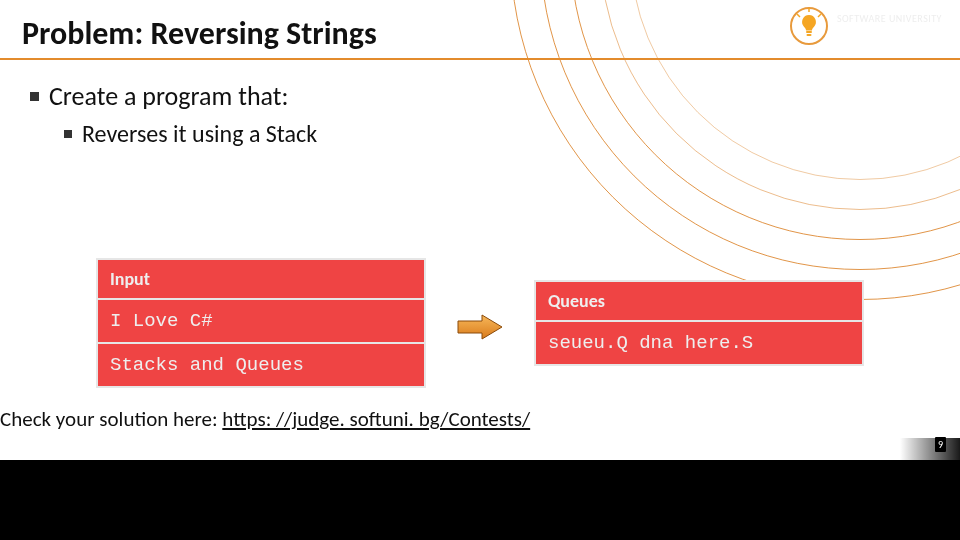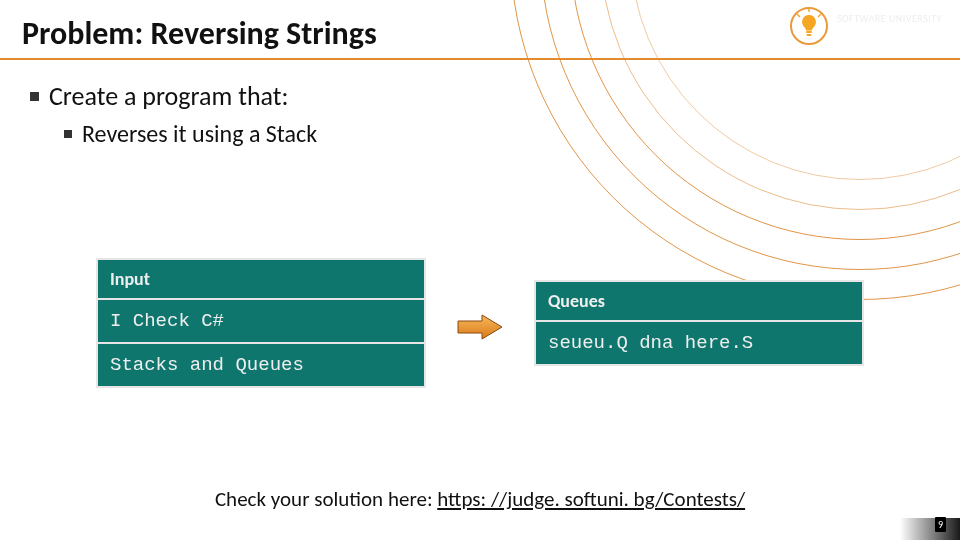--- a/index.html
+++ b/index.html
@@ -25,21 +25,21 @@
     opacity: 0.8;
   }
   .arc.a1 { width: 700px; height: 700px; top: 0; left: 0; }
   .arc.a2 { width: 640px; height: 640px; top: 30px; left: 30px; }
   .arc.a3 { width: 580px; height: 580px; top: 60px; left: 60px; }
   .arc.a4 { width: 520px; height: 520px; top: 90px; left: 90px; opacity:0.5;}
   .arc.a5 { width: 460px; height: 460px; top: 120px; left: 120px; opacity:0.4;}
 
   .slide {
     position: absolute;
-    top: 0; left: 0; width: 960px; height: 540px;
+    top: 0; left: 0; width: 960px; height: 460px;
     background: #fff;
   }
   
   .corner-dark {
     position: absolute;
     top: 0; right: 0;
     width: 380px; height: 110px;
     background: radial-gradient(ellipse 600px 500px at 720px -320px, rgba(0,0,0,0.95) 58%, rgba(0,0,0,0) 62%);
     pointer-events:none;
   }
@@ -111,21 +111,21 @@
     align-items: center;
     justify-content: center;
     gap: 28px;
   }
   table.io {
     border-collapse: collapse;
     width: 330px;
   }
   table.io th, table.io td {
     border: 2px solid #e6e6e6;
-    background: #0f766e;
+    background: #ef4444;
     color: #eee;
     text-align: left;
     padding: 10px 12px;
   }
   table.io th {
     font-weight: 700;
     font-size: 18px;
     font-family: "Calibri", Arial, sans-serif;
     padding: 8px 12px;
   }
@@ -139,21 +139,20 @@
     justify-content:center;
     position: relative;
     top: 4px;
   }
   .arrow-wrap svg { width: 48px; height: 30px; }
 
   .footer {
     position: absolute;
     bottom: 28px;
     width: 960px;
-    text-align: center;
     font-size: 21px;
     color: #111;
   }
   .footer a { color: #111; }
 
   .pagenum {
     position: absolute;
     bottom: 8px; right: 14px;
     color: #fff;
     background: #000;
@@ -217,21 +216,21 @@
     </div>
   </div>
 
   <div class="tables">
     <table class="io">
       <tbody>
           <tr>
             <th>Input</th>
           </tr>
       <tr>
-            <td>I Check C#</td>
+            <td>I Love C#</td>
           </tr>
       <tr>
             <td>Stacks and Queues</td>
           </tr>
     </tbody>
       </table>
 
     <div class="arrow-wrap">
       <svg viewBox="0 0 48 30">
         <defs>

